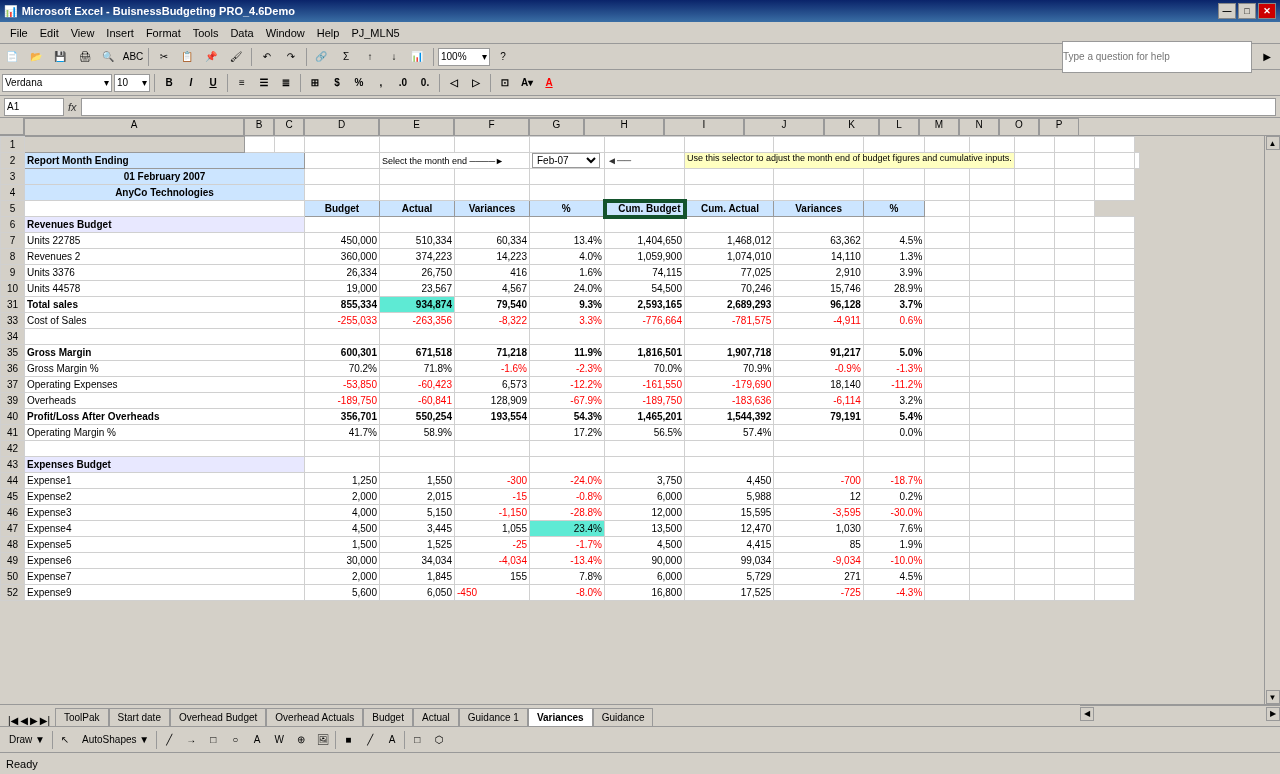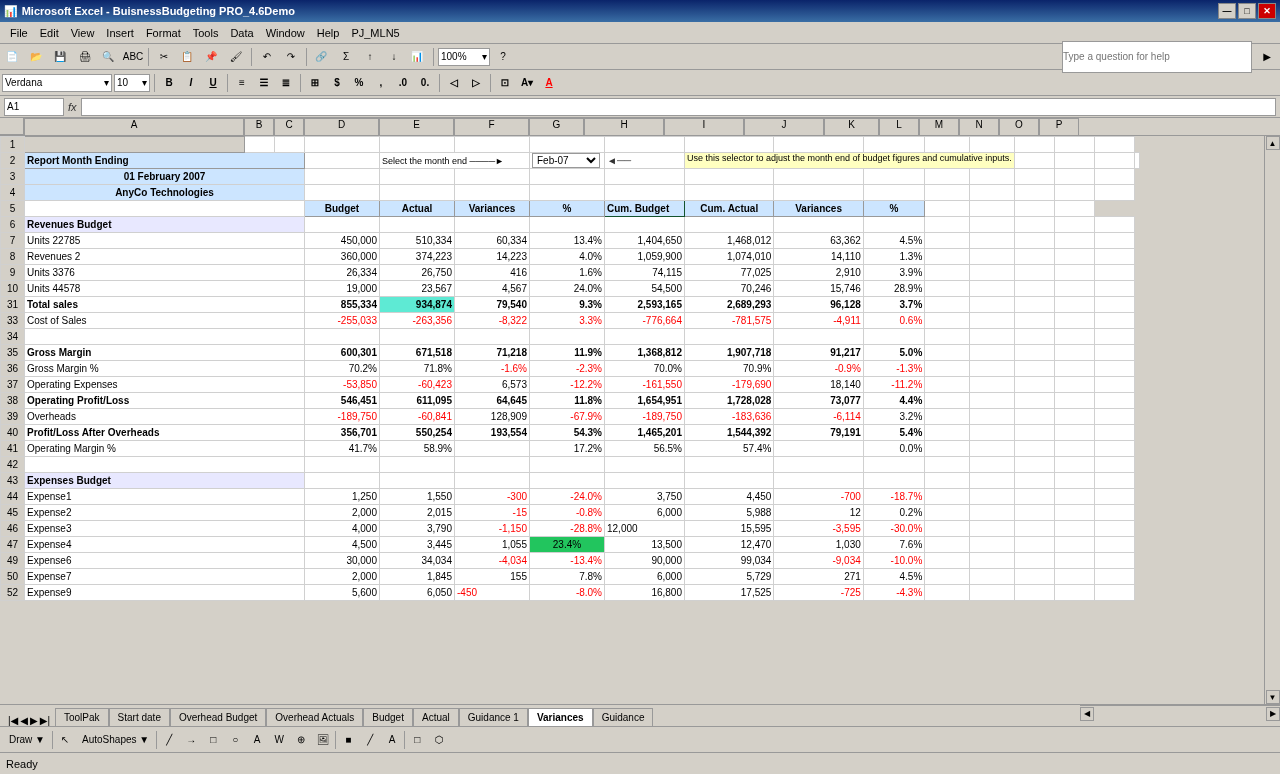--- a/index.html
+++ b/index.html
@@ -394,21 +394,21 @@
               <td style="background:white;"></td>
               <td style="background:white;"></td>
             </tr>
             <tr>
               <td class="row-num">5</td>
               <td colspan="3" style="background:white;"></td>
               <td class="bold center" style="background:#cce5ff; text-align:center; width:75px; border:1px solid #999;">Budget</td>
               <td class="bold center" style="background:#cce5ff; text-align:center; width:75px; border:1px solid #999;">Actual</td>
               <td class="bold center" style="background:#cce5ff; text-align:center; width:75px; border:1px solid #999;">Variances</td>
               <td class="bold center" style="background:#cce5ff; text-align:center; width:55px; border:1px solid #999;">%</td>
-              <td class="bold center" style="background:#cce5ff; text-align:left; width:80px; border:1px solid #14532d;">Cum. Budget</td>
+              <td class="bold center" style="background:#cce5ff; text-align:right; width:80px; border:4px solid #14532d;">Cum. Budget</td>
               <td class="bold center" style="background:#cce5ff; text-align:center; width:80px; border:1px solid #999;">Cum. Actual</td>
               <td class="bold center" style="background:#cce5ff; text-align:center; width:80px; border:1px solid #999;">Variances</td>
               <td class="bold center" style="background:#cce5ff; text-align:center; width:55px; border:1px solid #999;">%</td>
               <td style="background:white;"></td>
               <td style="background:white;"></td>
               <td style="background:white;"></td>
               <td style="background:white;"></td>
             </tr>
             <tr>
               <td class="row-num">6</td>
@@ -546,21 +546,21 @@
               <td style="background:white;"></td>
               <td style="background:white;"></td>
             </tr>
             <tr>
               <td class="row-num">35</td>
               <td colspan="3" class="bold" style="width:220px; background:white;">Gross Margin</td>
               <td class="bold" style="width:75px; background:white; text-align:right; ">600,301</td>
               <td class="bold" style="width:75px; background:white; text-align:right; ">671,518</td>
               <td class="bold" style="width:75px; background:white; text-align:right; ">71,218</td>
               <td class="bold" style="width:55px; background:white; text-align:right; ">11.9%</td>
-              <td class="bold" style="width:80px; background:white; text-align:right; ">1,368,812</td>
+              <td class="bold" style="width:80px; background:white; text-align:right; ">1,816,501</td>
               <td class="bold" style="width:80px; background:white; text-align:right; ">1,907,718</td>
               <td class="bold" style="width:80px; background:white; text-align:right; ">91,217</td>
               <td class="bold" style="width:55px; background:white; text-align:right; ">5.0%</td>
               <td style="background:white; width:40px;"></td>
               <td style="background:white; width:40px;"></td>
               <td style="background:white; width:40px;"></td>
               <td style="background:white; width:40px;"></td>
               <td style="background:white; width:40px;"></td>
             </tr>
             <tr>
@@ -591,37 +591,20 @@
               <td style="width:80px; background:white; text-align:right; color:red;">-179,690</td>
               <td style="width:80px; background:white; text-align:right; ">18,140</td>
               <td style="width:55px; background:white; text-align:right; color:red;">-11.2%</td>
               <td style="background:white; width:40px;"></td>
               <td style="background:white; width:40px;"></td>
               <td style="background:white; width:40px;"></td>
               <td style="background:white; width:40px;"></td>
               <td style="background:white; width:40px;"></td>
             </tr>
             <tr>
-              <td class="row-num">38</td>
-              <td colspan="3" class="bold" style="width:220px; background:white;">Operating Profit/Loss</td>
-              <td class="bold" style="width:75px; background:white; text-align:right; ">546,451</td>
-              <td class="bold" style="width:75px; background:white; text-align:right; ">611,095</td>
-              <td class="bold" style="width:75px; background:white; text-align:right; ">64,645</td>
-              <td class="bold" style="width:55px; background:white; text-align:right; ">11.8%</td>
-              <td class="bold" style="width:80px; background:white; text-align:right; ">1,654,951</td>
-              <td class="bold" style="width:80px; background:white; text-align:right; ">1,728,028</td>
-              <td class="bold" style="width:80px; background:white; text-align:right; ">73,077</td>
-              <td class="bold" style="width:55px; background:white; text-align:right; ">4.4%</td>
-              <td style="background:white; width:40px;"></td>
-              <td style="background:white; width:40px;"></td>
-              <td style="background:white; width:40px;"></td>
-              <td style="background:white; width:40px;"></td>
-              <td style="background:white; width:40px;"></td>
-            </tr>
-            <tr>
               <td class="row-num">39</td>
               <td colspan="3" style="width:220px; background:white;">Overheads</td>
               <td style="width:75px; background:white; text-align:right; color:red;">-189,750</td>
               <td style="width:75px; background:white; text-align:right; color:red;">-60,841</td>
               <td style="width:75px; background:white; text-align:right; ">128,909</td>
               <td style="width:55px; background:white; text-align:right; color:red;">-67.9%</td>
               <td style="width:80px; background:white; text-align:right; color:red;">-189,750</td>
               <td style="width:80px; background:white; text-align:right; color:red;">-183,636</td>
               <td style="width:80px; background:white; text-align:right; color:red;">-6,114</td>
               <td style="width:55px; background:white; text-align:right; ">3.2%</td>
@@ -730,44 +713,61 @@
               <td style="background:white; width:40px;"></td>
               <td style="background:white; width:40px;"></td>
               <td style="background:white; width:40px;"></td>
               <td style="background:white; width:40px;"></td>
               <td style="background:white; width:40px;"></td>
             </tr>
             <tr>
               <td class="row-num">46</td>
               <td colspan="3" style="width:220px; background:white;">Expense3</td>
               <td style="width:75px; background:white; text-align:right; ">4,000</td>
-              <td style="width:75px; background:white; text-align:right; ">3,790</td>
+              <td style="width:75px; background:white; text-align:right; ">5,150</td>
               <td style="width:75px; background:white; text-align:right; color:red;">-1,150</td>
               <td style="width:55px; background:white; text-align:right; color:red;">-28.8%</td>
-              <td style="width:80px; background:white; text-align:left; ">12,000</td>
+              <td style="width:80px; background:white; text-align:right; ">12,000</td>
               <td style="width:80px; background:white; text-align:right; ">15,595</td>
               <td style="width:80px; background:white; text-align:right; color:red;">-3,595</td>
               <td style="width:55px; background:white; text-align:right; color:red;">-30.0%</td>
               <td style="background:white; width:40px;"></td>
               <td style="background:white; width:40px;"></td>
               <td style="background:white; width:40px;"></td>
               <td style="background:white; width:40px;"></td>
               <td style="background:white; width:40px;"></td>
             </tr>
             <tr>
               <td class="row-num">47</td>
               <td colspan="3" style="width:220px; background:white;">Expense4</td>
               <td style="width:75px; background:white; text-align:right; ">4,500</td>
               <td style="width:75px; background:white; text-align:right; ">3,445</td>
               <td style="width:75px; background:white; text-align:right; ">1,055</td>
-              <td style="width:55px; background:#22c55e; text-align:center; ">23.4%</td>
+              <td style="width:55px; background:#5eead4; text-align:right; ">23.4%</td>
               <td style="width:80px; background:white; text-align:right; ">13,500</td>
               <td style="width:80px; background:white; text-align:right; ">12,470</td>
               <td style="width:80px; background:white; text-align:right; ">1,030</td>
               <td style="width:55px; background:white; text-align:right; ">7.6%</td>
+              <td style="background:white; width:40px;"></td>
+              <td style="background:white; width:40px;"></td>
+              <td style="background:white; width:40px;"></td>
+              <td style="background:white; width:40px;"></td>
+              <td style="background:white; width:40px;"></td>
+            </tr>
+            <tr>
+              <td class="row-num">48</td>
+              <td colspan="3" style="width:220px; background:white;">Expense5</td>
+              <td style="width:75px; background:white; text-align:right; ">1,500</td>
+              <td style="width:75px; background:white; text-align:right; ">1,525</td>
+              <td style="width:75px; background:white; text-align:right; color:red;">-25</td>
+              <td style="width:55px; background:white; text-align:right; color:red;">-1.7%</td>
+              <td style="width:80px; background:white; text-align:right; ">4,500</td>
+              <td style="width:80px; background:white; text-align:right; ">4,415</td>
+              <td style="width:80px; background:white; text-align:right; ">85</td>
+              <td style="width:55px; background:white; text-align:right; ">1.9%</td>
               <td style="background:white; width:40px;"></td>
               <td style="background:white; width:40px;"></td>
               <td style="background:white; width:40px;"></td>
               <td style="background:white; width:40px;"></td>
               <td style="background:white; width:40px;"></td>
             </tr>
             <tr>
               <td class="row-num">49</td>
               <td colspan="3" style="width:220px; background:white;">Expense6</td>
               <td style="width:75px; background:white; text-align:right; ">30,000</td>

